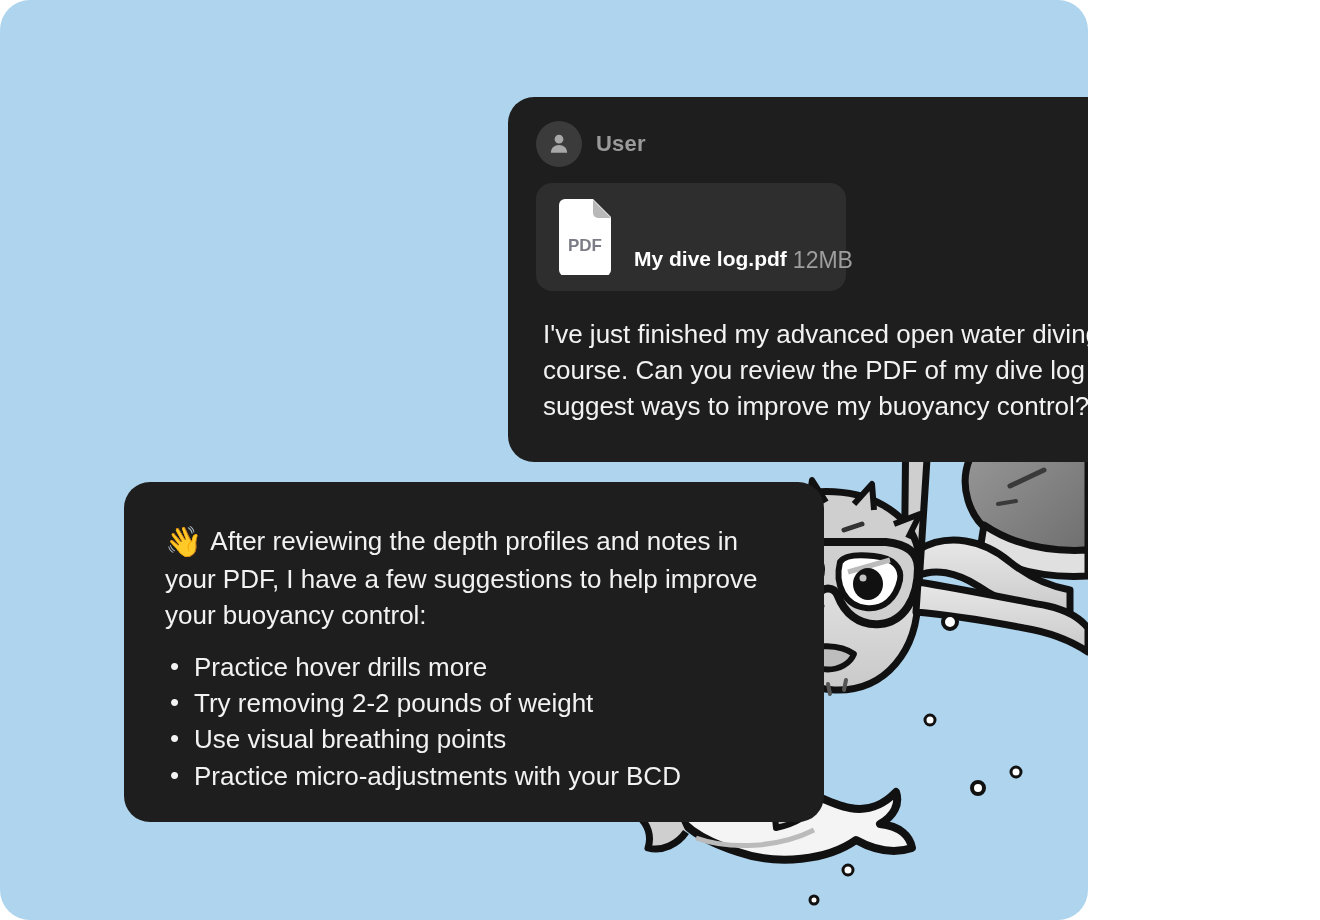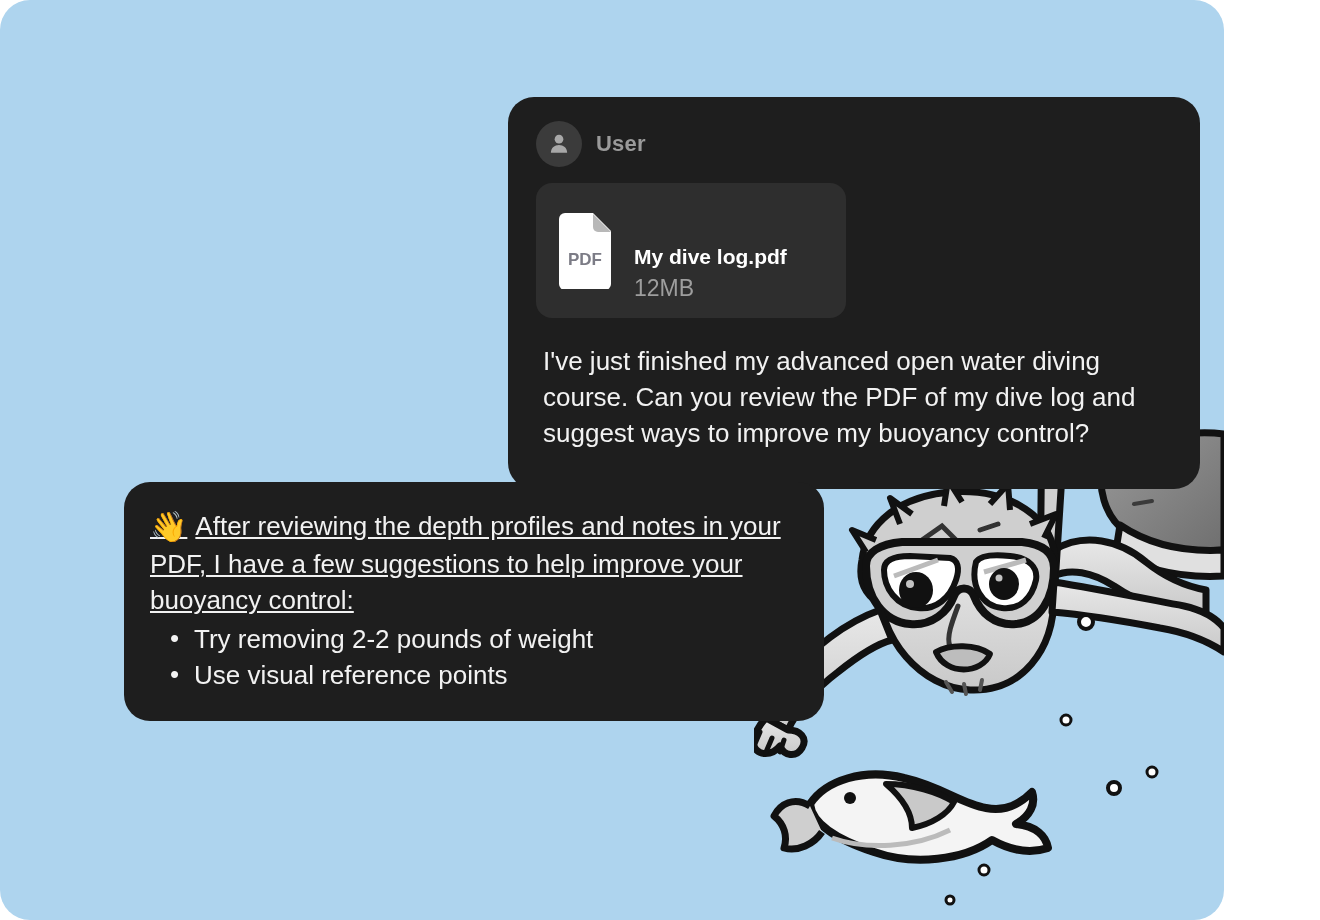--- a/index.html
+++ b/index.html
@@ -9,21 +9,21 @@
   }
   body {
     width: 1320px;
     height: 920px;
     overflow: hidden;
     font-family: "Liberation Sans", sans-serif;
   }
 
   #stage {
     position: relative;
-    width: 1224px;
+    width: 1088px;
     height: 920px;
     background: #aed4ee;
     border-radius: 30px;
     overflow: hidden;
   }
 
   
   #illustration {
     position: absolute;
     inset: 0;
@@ -98,21 +98,21 @@
   }
   .file-icon {
     width: 62px;
     height: 76px;
     flex: none;
     position: relative;
   }
   .file-icon svg { display: block; }
   .file-meta {
     display: flex;
-    flex-direction: column;
+    flex-direction: row;
     gap: 6px;
     min-width: 0;
     margin-top: 46px;
   }
   .file-name {
     font-size: 21px;
     font-weight: bold;
     color: #ffffff;
     white-space: nowrap;
   }
@@ -126,22 +126,21 @@
     font-size: 26px;
     line-height: 1.38;
     color: #f2f2f2;
     margin: 7px;
   }
 
   .assistant-intro {
     font-size: 26px;
     line-height: 1.38;
     color: #f2f2f2;
-    margin: 0;
-    text-decoration: underline;
+    margin: 15px;
   }
   .wave-emoji {
     font-size: 30px;
     margin-right: 8px;
     vertical-align: -2px;
   }
 
   .suggestion-list {
     list-style: none;
     margin: 2px 0 0 0;
@@ -295,18 +294,20 @@
       </div>
     </div>
 
     <p class="msg-text">I've just finished my advanced open water diving course. Can you review the PDF of my dive log and suggest ways to improve my buoyancy control?</p>
   </div>
 
   <div class="bubble" id="assistant-bubble">
     <p class="assistant-intro"><span class="wave-emoji">👋</span><span>After reviewing the depth profiles and notes in your PDF, I have a few suggestions to help improve your buoyancy control:</span></p>
 
     <ul class="suggestion-list">
+      <li>Practice hover drills more</li>
       <li>Try removing 2-2 pounds of weight</li>
-      <li>Use visual reference points</li>
+      <li>Use visual breathing points</li>
+      <li>Practice micro-adjustments with your BCD</li>
     </ul>
   </div>
 
 </div>
 
 </body></html>

